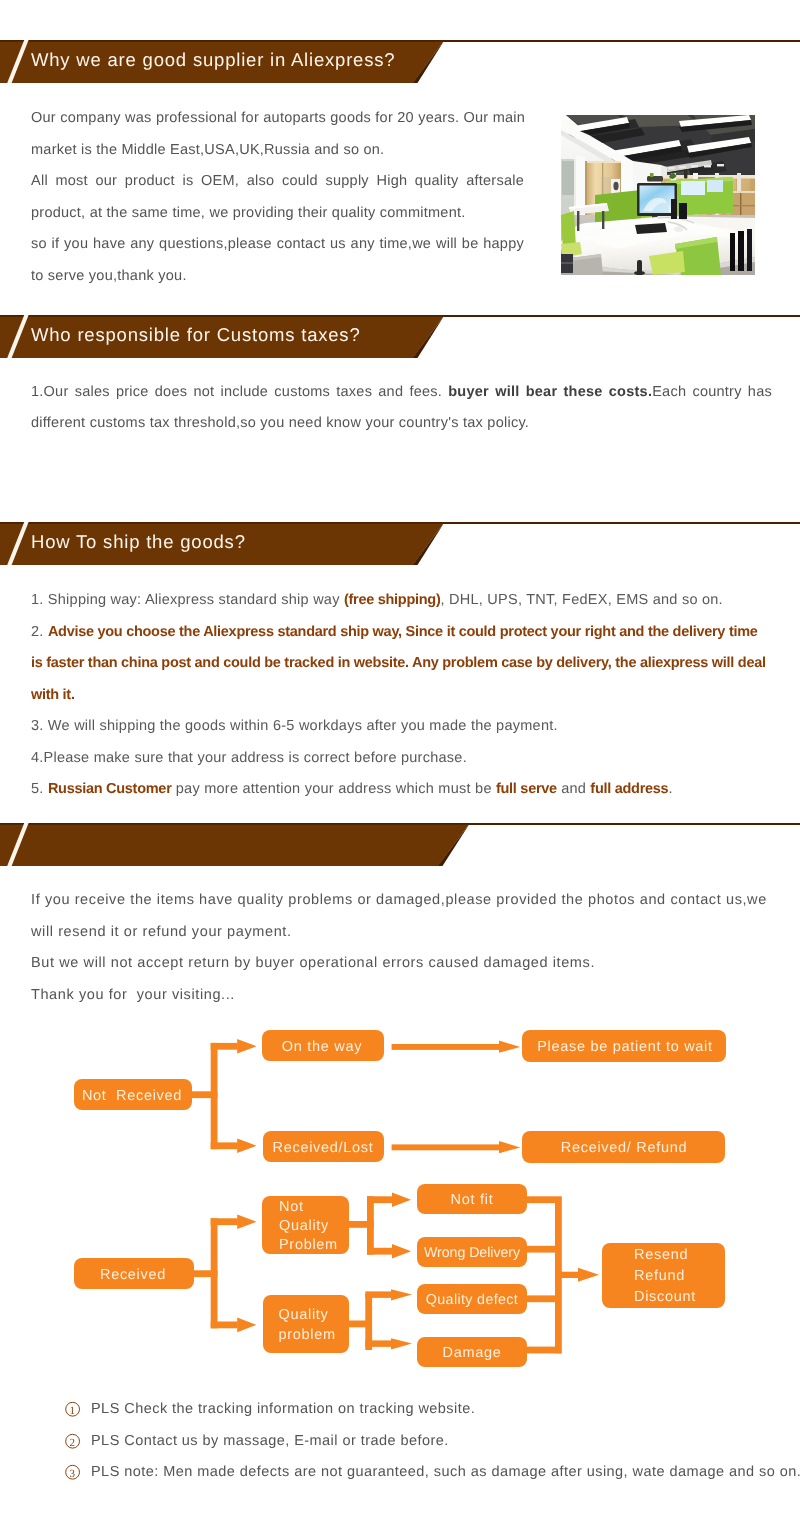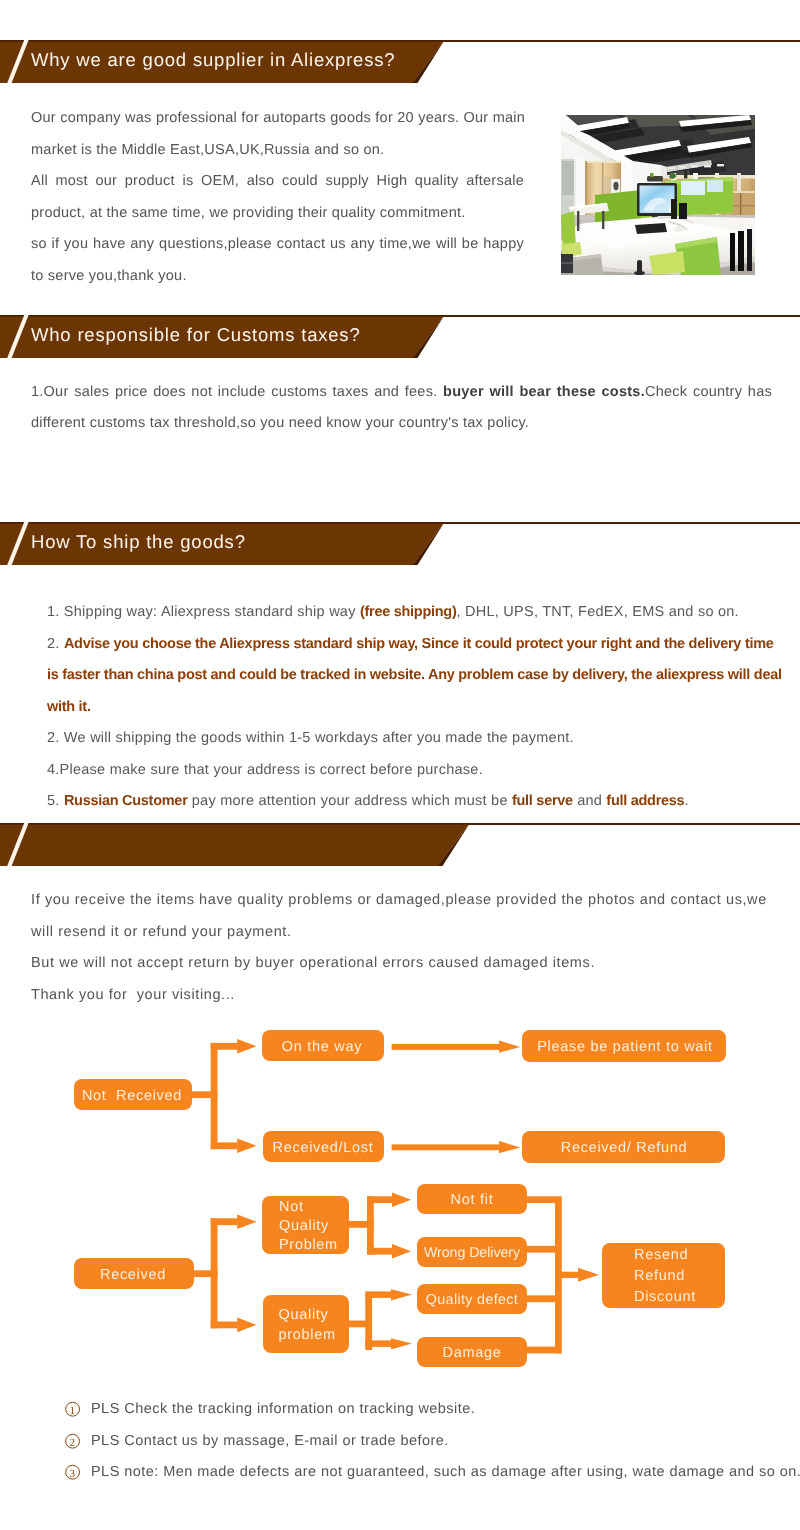--- a/index.html
+++ b/index.html
@@ -265,39 +265,39 @@
     <svg width="460" height="43" viewBox="0 0 460 43">
       <polygon points="444.6,0 417.5,43 412.5,43" fill="#3f1e02"></polygon>
       <polygon points="0,0 444.6,0 413,43 0,43" fill="#6c3504"></polygon>
       <polygon points="0,0 444.6,0 444.6,1.7 0,1.7" fill="#4a2000"></polygon>
       <polygon points="24.2,0 28.6,0 11.6,43 7.2,43" fill="#fdf5ea"></polygon>
     </svg>
     <div class="btitle">Who responsible for Customs taxes?</div>
   </div>
 
   <div class="ptext" style="left:31px;top:376.5px;width:741px;white-space:nowrap;">
-    <div class="just"><span>1.Our sales price does not include customs taxes and fees. </span><b>buyer will bear these costs.</b><span>Check country has</span></div>
+    <div class="just"><span>1.Our sales price does not include customs taxes and fees. </span><b>buyer will bear these costs.</b><span>Each country has</span></div>
     <div>different customs tax threshold,so you need know your country's tax policy.</div>
   </div>
 
   <div class="rule" style="top:521.7px;"></div>
   <div class="banner" style="top:522px;width:460px;">
     <svg width="460" height="43" viewBox="0 0 460 43">
       <polygon points="444.6,0 417.5,43 412.5,43" fill="#3f1e02"></polygon>
       <polygon points="0,0 444.6,0 413,43 0,43" fill="#6c3504"></polygon>
       <polygon points="0,0 444.6,0 444.6,1.7 0,1.7" fill="#4a2000"></polygon>
       <polygon points="24.2,0 28.6,0 11.6,43 7.2,43" fill="#fdf5ea"></polygon>
     </svg>
     <div class="btitle">How To ship the goods?</div>
   </div>
 
-  <div class="ptext2" style="left:47px;top:585px;width:735px;margin-top:12px;">
+  <div class="ptext2" style="left:31px;top:585px;width:735px;">
     <div><span>1. Shipping way: Aliexpress standard ship way </span><b>(free shipping)</b><span>, DHL, UPS, TNT, FedEX, EMS and so on.</span></div>
     <div><span>2. </span><b>Advise you choose the Aliexpress standard ship way, Since it could protect your right and the delivery time is faster than china post and could be tracked in website. Any problem case by delivery, the aliexpress will deal with it.</b></div>
-    <div>2. We will shipping the goods within 1-5 workdays after you made the payment.</div>
+    <div>3. We will shipping the goods within 6-5 workdays after you made the payment.</div>
     <div>4.Please make sure that your address is correct before purchase.</div>
     <div><span>5. </span><b>Russian Customer</b><span> pay more attention your address which must be </span><b>full serve</b><span> and </span><b>full address</b><span>.</span></div>
   </div>
 
   <div class="rule" style="top:822.7px;"></div>
   <div class="banner" style="top:823px;width:490px;">
     <svg width="490" height="43" viewBox="0 0 490 43">
       <polygon points="470,0 442.5,43 437.5,43" fill="#3f1e02"></polygon>
       <polygon points="0,0 470,0 438,43 0,43" fill="#6c3504"></polygon>
       <polygon points="0,0 470,0 470,1.7 0,1.7" fill="#4a2000"></polygon>

